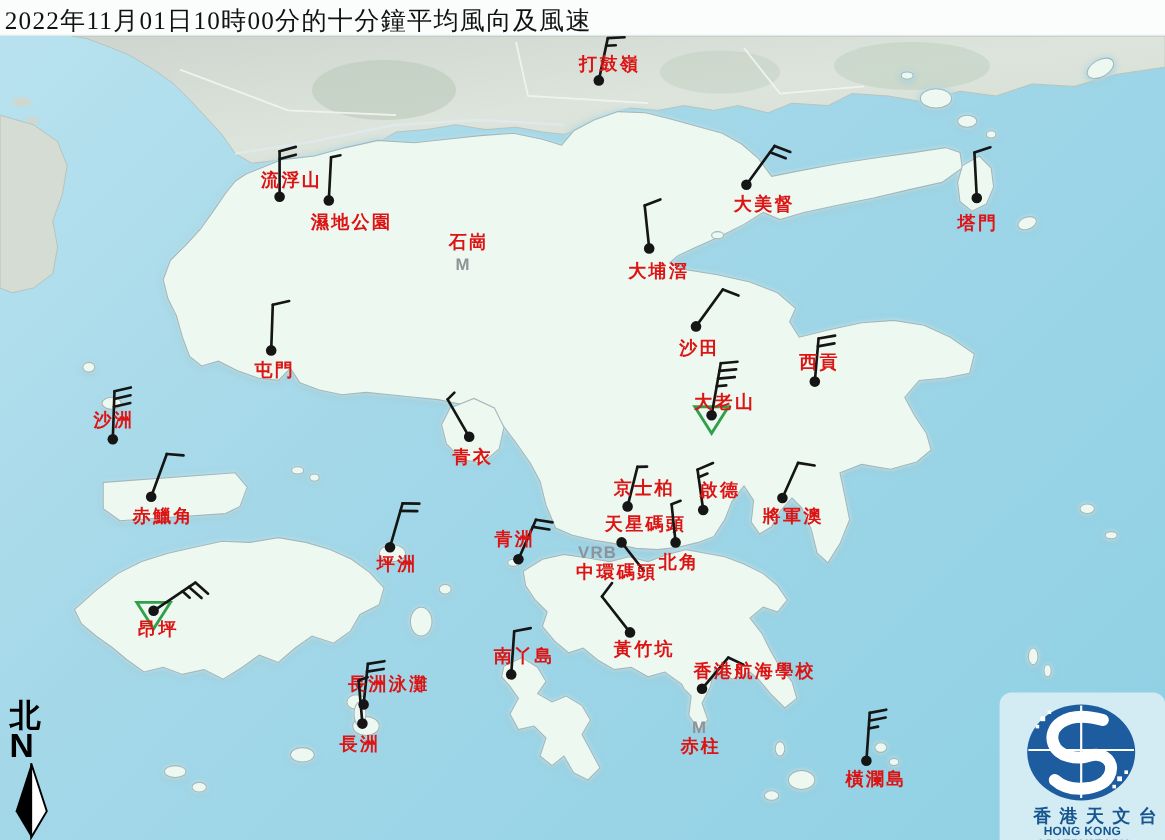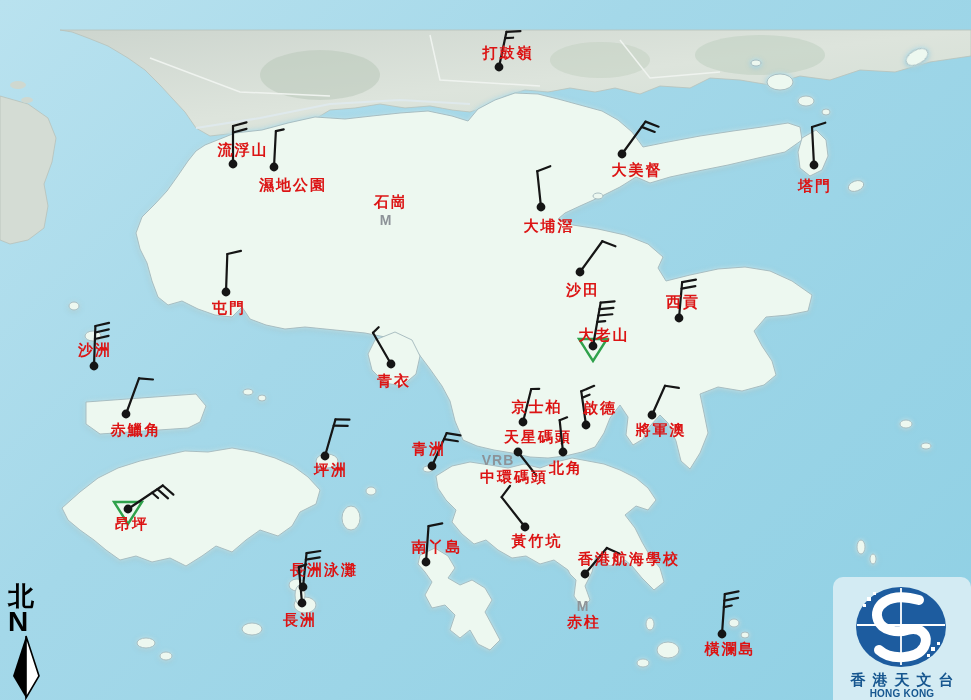--- a/index.html
+++ b/index.html
@@ -12,21 +12,21 @@
     border-bottom:1px solid #e3e8e8;z-index:5;}
   .title-bar span{display:block;padding:3px 0 0 4px;font:400 21px "Liberation Serif","DejaVu Serif",serif;
     color:#111;letter-spacing:1px;white-space:nowrap;}
   .stn-label{font:bold 15px "Liberation Serif","DejaVu Serif",serif;letter-spacing:2px;text-anchor:middle;}
   .marker-text{font:bold 14px "Liberation Sans","DejaVu Sans",sans-serif;text-anchor:middle;letter-spacing:1px;}
   .north{position:absolute;left:4px;top:584px;z-index:4;width:48px;text-align:left;color:#000;}
   .north .hanzi{font:bold 26px "Liberation Serif","DejaVu Serif",serif;line-height:26px;display:block;margin-left:4px;}
   .north .letter{font:bold 28px "Liberation Sans","DejaVu Sans",sans-serif;line-height:24px;display:block;margin-left:4px;}
   .logo{position:absolute;left:833px;top:577px;width:138px;height:123px;background:#d3ebf3;
     border-radius:10px 10px 0 0;z-index:4;}
-  .logo .zh{position:absolute;left:0;top:94px;width:138px;text-align:center;color:#16568f;
+  .logo .zh{position:absolute;left:0;top:94px;width:138px;text-align:right;color:#16568f;
     font:bold 15px "Liberation Serif","DejaVu Serif",serif;letter-spacing:7px;text-indent:7px;}
   .logo .en{position:absolute;left:0;top:111px;width:138px;text-align:center;color:#16568f;
     font:bold 10px "Liberation Sans","DejaVu Sans",sans-serif;letter-spacing:0.2px;}
 </style>
 </head>
 <body>
 
 <div class="screen">
 
   <svg class="map-svg" width="971" height="700" viewBox="0 0 971 700">
@@ -353,20 +353,23 @@
             <line x1="724.790258949765" y1="594.097437989607" x2="738.5330395180323" y2="591.4261120543354"></line>
             <line x1="724.3368418704282" y1="600.5816043162959" x2="738.0796224386955" y2="597.9102783810242"></line>
             <line x1="723.8834247910913" y1="607.0657706429847" x2="731.7364422586727" y2="605.5392986799724"></line>
           </g>
           <circle cx="722" cy="634" r="4.4" fill="#151515" stroke="none"></circle>
           <text x="730" y="654" class="stn-label" fill="#dc1414">橫瀾島</text>
         </g>
       </g>
   </svg>
 
+  <div class="title-bar">
+    <span>2022年11月01日10時00分的十分鐘平均風向及風速</span>
+  </div>
 
   <div class="north">
     <span class="hanzi">北</span>
     <span class="letter">N</span>
     <svg width="48" height="66" viewBox="0 0 48 66">
       <polygon points="22,2 9,42 22,64" fill="#000"></polygon>
       <polygon points="22,2 35,42 22,64" fill="#fff" stroke="#000" stroke-width="1.6"></polygon>
     </svg>
   </div>
 

